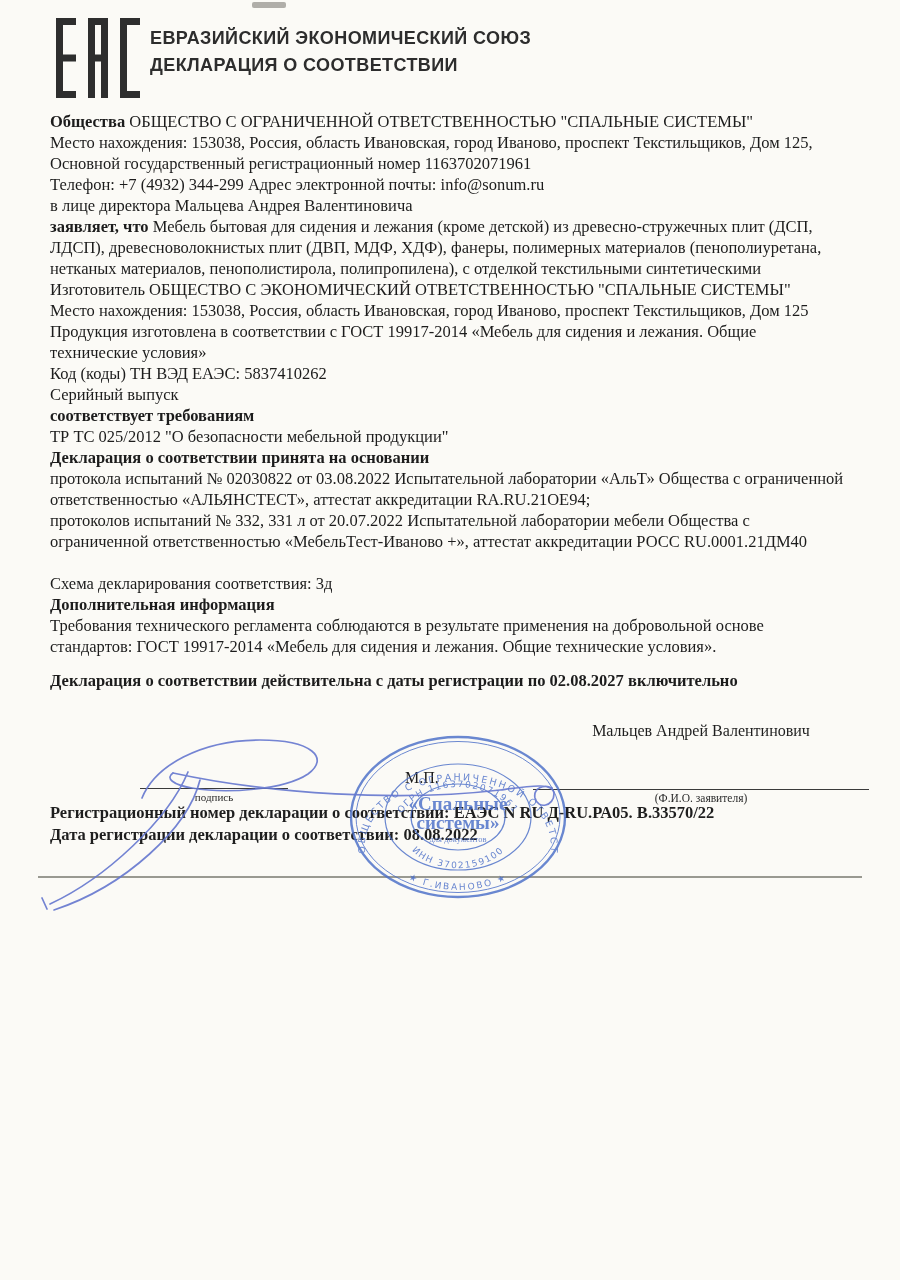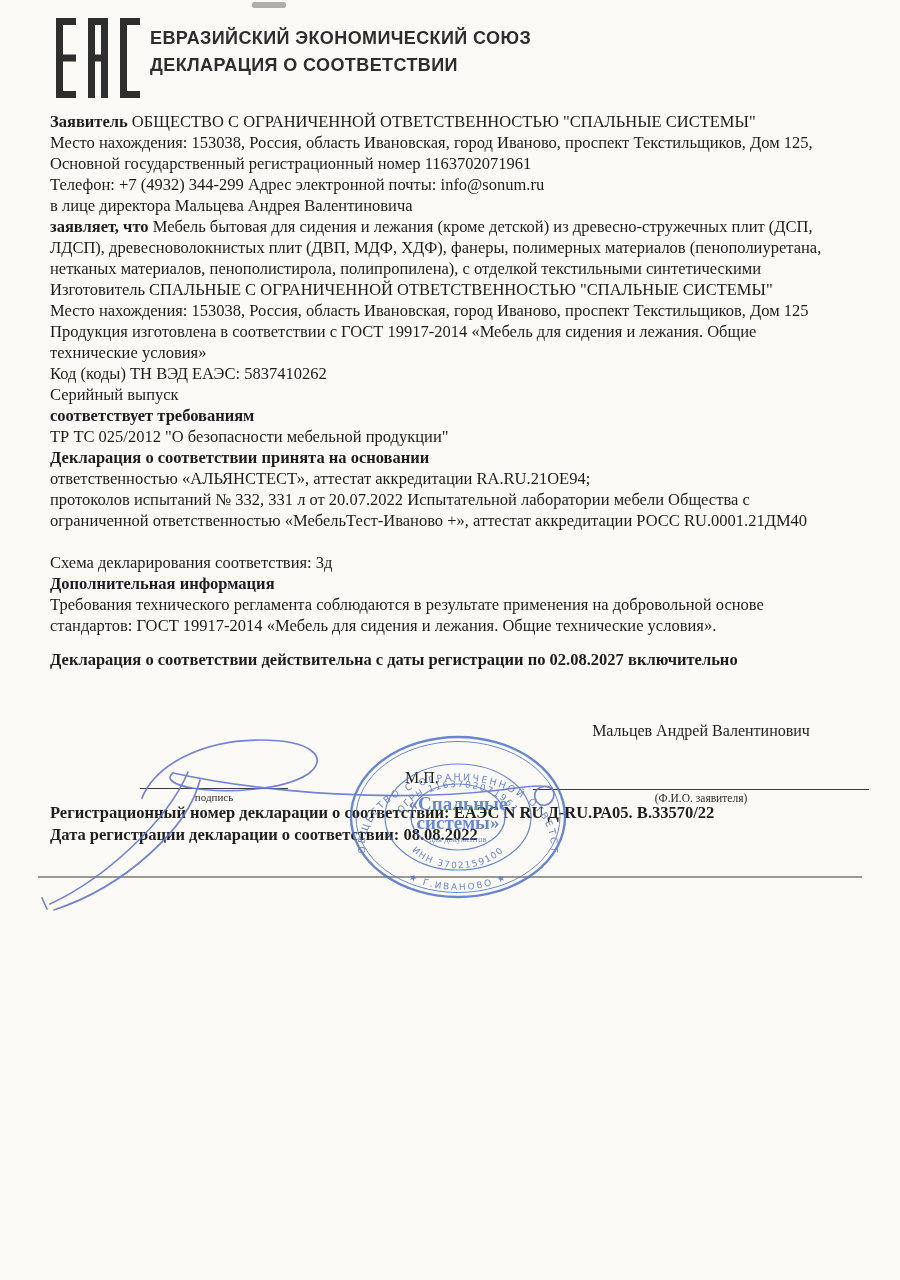--- a/index.html
+++ b/index.html
@@ -67,37 +67,38 @@
     </g>
   </svg>
 </div>
 
 <div class="hdr">
   <div>ЕВРАЗИЙСКИЙ ЭКОНОМИЧЕСКИЙ СОЮЗ</div>
   <div>ДЕКЛАРАЦИЯ О СООТВЕТСТВИИ</div>
 </div>
 
 <div class="doc-body">
-  <div class="ln"><b>Заявитель</b><span> ОБЩЕСТВО С ОГРАНИЧЕННОЙ ОТВЕТСТВЕННОСТЬЮ "СПАЛЬНЫЕ СИСТЕМЫ"</span></div>
+  <div class="ln"><b>Общества</b><span> ОБЩЕСТВО С ОГРАНИЧЕННОЙ ОТВЕТСТВЕННОСТЬЮ "СПАЛЬНЫЕ СИСТЕМЫ"</span></div>
   <div class="ln"><b></b><span>Место нахождения: 153038, Россия, область Ивановская, город Иваново, проспект Текстильщиков, Дом 125,</span></div>
   <div class="ln"><b></b><span>Основной государственный регистрационный номер 1163702071961</span></div>
   <div class="ln"><b></b><span>Телефон: +7 (4932) 344-299 Адрес электронной почты: info@sonum.ru</span></div>
   <div class="ln"><b></b><span>в лице директора Мальцева Андрея Валентиновича</span></div>
   <div class="ln"><b>заявляет, что</b><span> Мебель бытовая для сидения и лежания (кроме детской) из древесно-стружечных плит (ДСП,</span></div>
   <div class="ln"><b></b><span>ЛДСП), древесноволокнистых плит (ДВП, МДФ, ХДФ), фанеры, полимерных материалов (пенополиуретана,</span></div>
   <div class="ln"><b></b><span>нетканых материалов, пенополистирола, полипропилена), с отделкой текстильными синтетическими</span></div>
-  <div class="ln"><b></b><span>Изготовитель СПАЛЬНЫЕ С ОГРАНИЧЕННОЙ ОТВЕТСТВЕННОСТЬЮ "СПАЛЬНЫЕ СИСТЕМЫ"</span></div>
+  <div class="ln"><b></b><span>Изготовитель ОБЩЕСТВО С ЭКОНОМИЧЕСКИЙ ОТВЕТСТВЕННОСТЬЮ "СПАЛЬНЫЕ СИСТЕМЫ"</span></div>
   <div class="ln"><b></b><span>Место нахождения: 153038, Россия, область Ивановская, город Иваново, проспект Текстильщиков, Дом 125</span></div>
   <div class="ln"><b></b><span>Продукция изготовлена в соответствии с ГОСТ 19917-2014 «Мебель для сидения и лежания. Общие</span></div>
   <div class="ln"><b></b><span>технические условия»</span></div>
   <div class="ln"><b></b><span>Код (коды) ТН ВЭД ЕАЭС: 5837410262</span></div>
   <div class="ln"><b></b><span>Серийный выпуск</span></div>
   <div class="ln"><b>соответствует требованиям</b><span></span></div>
   <div class="ln"><b></b><span>ТР ТС 025/2012 "О безопасности мебельной продукции"</span></div>
   <div class="ln"><b>Декларация о соответствии принята на основании</b><span></span></div>
+  <div class="ln"><b></b><span>протокола испытаний № 02030822 от 03.08.2022 Испытательной лаборатории «АльТ» Общества с ограниченной</span></div>
   <div class="ln"><b></b><span>ответственностью «АЛЬЯНСТЕСТ», аттестат аккредитации RA.RU.21ОЕ94;</span></div>
   <div class="ln"><b></b><span>протоколов испытаний № 332, 331 л от 20.07.2022 Испытательной лаборатории мебели Общества с</span></div>
   <div class="ln"><b></b><span>ограниченной ответственностью «МебельТест-Иваново +», аттестат аккредитации РОСС RU.0001.21ДМ40</span></div>
   <div class="sp-line"></div>
   <div class="ln"><b></b><span>Схема декларирования соответствия: 3д</span></div>
   <div class="ln"><b>Дополнительная информация</b><span></span></div>
   <div class="ln"><b></b><span>Требования технического регламента соблюдаются в результате применения на добровольной основе</span></div>
   <div class="ln"><b></b><span>стандартов: ГОСТ 19917-2014 «Мебель для сидения и лежания. Общие технические условия».</span></div>
   <div class="sp-small"></div>
   <div class="ln"><b>Декларация о соответствии действительна с даты регистрации по 02.08.2027 включительно</b><span></span></div>

